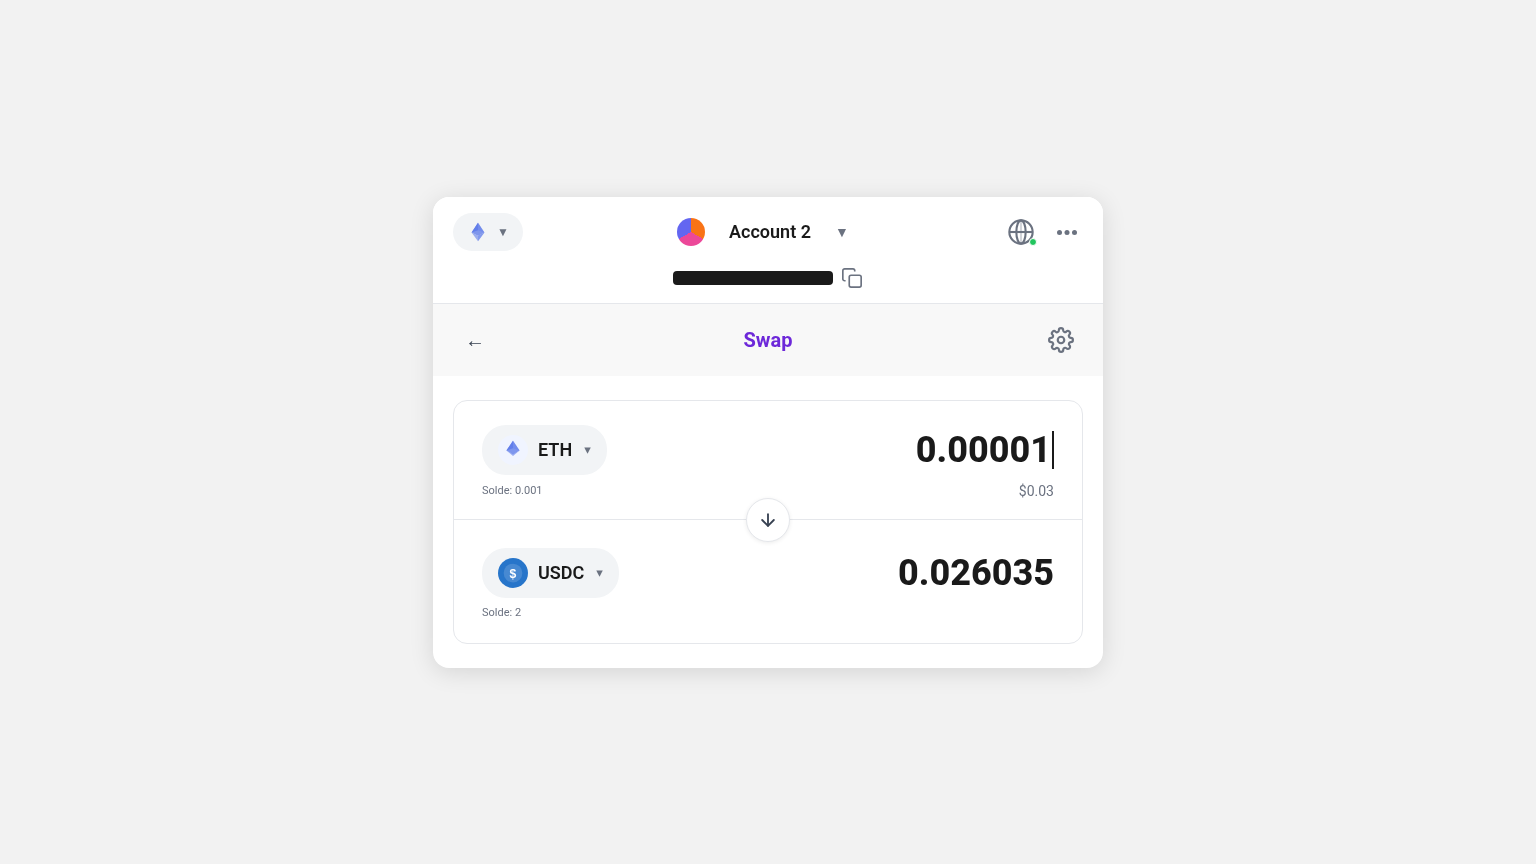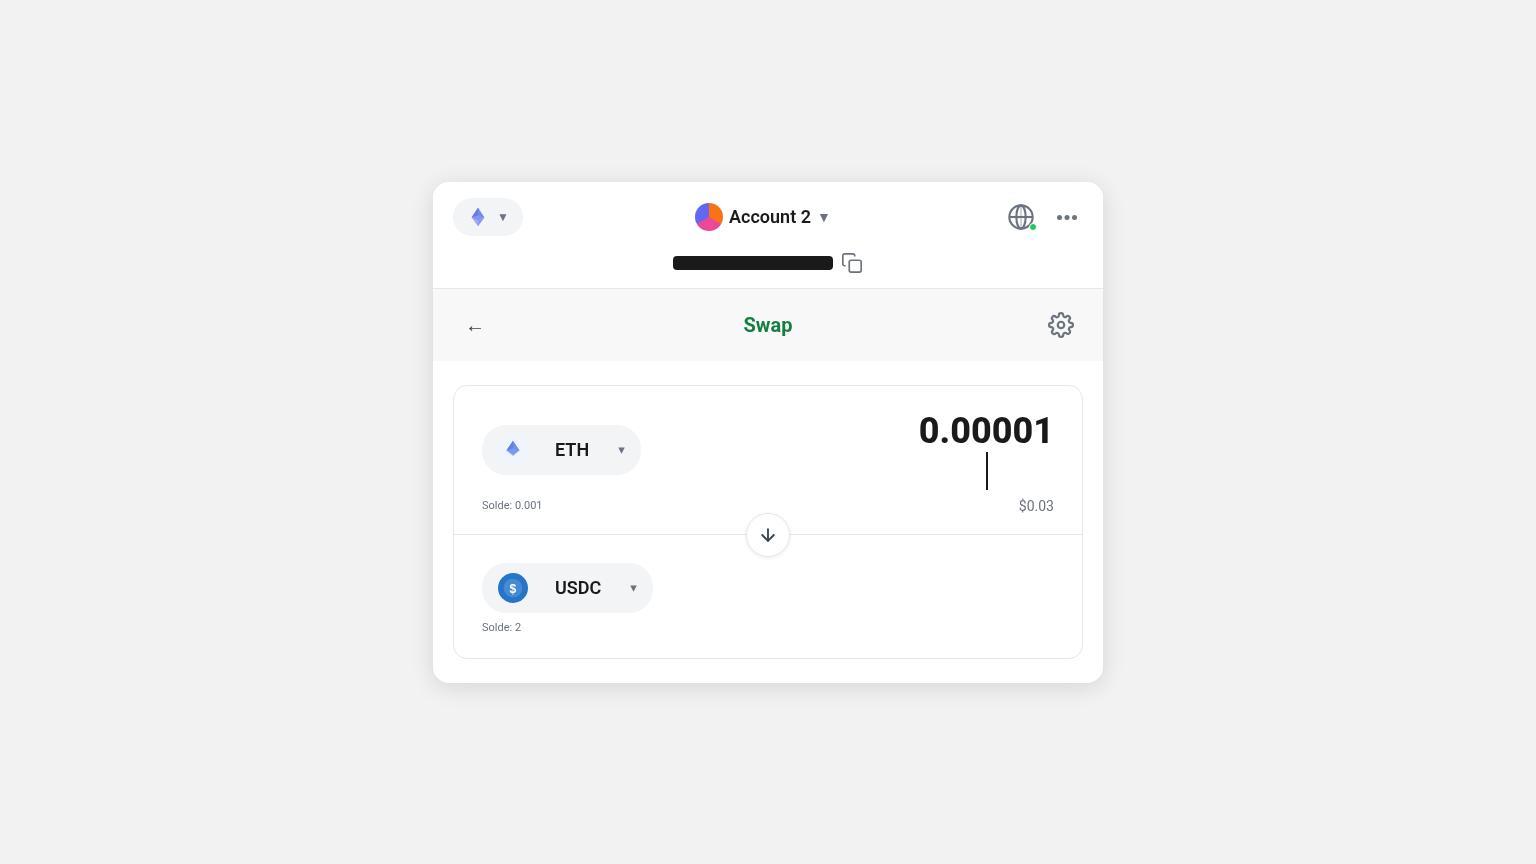--- a/index.html
+++ b/index.html
@@ -50,21 +50,21 @@
     }
 
     .chevron-down {
       color: #6b7280;
       font-size: 12px;
     }
 
     .account-selector {
       display: flex;
       align-items: center;
-      gap: 6px;
+      gap: 24px;
       cursor: pointer;
     }
 
     .account-avatar {
       width: 28px;
       height: 28px;
       border-radius: 50%;
       background: conic-gradient(#f97316 0deg 120deg, #ec4899 120deg 240deg, #6366f1 240deg 360deg);
       flex-shrink: 0;
     }
@@ -167,21 +167,21 @@
       display: flex;
       align-items: center;
       justify-content: center;
       width: 36px;
       height: 36px;
     }
 
     .swap-title {
       font-size: 20px;
       font-weight: 700;
-      color: #15803d;
+      color: #6d28d9;
       text-align: right;
     }
 
     .settings-icon {
       cursor: pointer;
       color: #6b7280;
       font-size: 22px;
       width: 36px;
       height: 36px;
       display: flex;
@@ -207,21 +207,21 @@
     .token-row {
       display: flex;
       align-items: center;
       justify-content: space-between;
       margin-bottom: 8px;
     }
 
     .token-selector {
       display: flex;
       align-items: center;
-      gap: 27px;
+      gap: 10px;
       background: #f2f4f6;
       border-radius: 24px;
       padding: 10px 16px;
       cursor: pointer;
     }
 
     .eth-token-icon {
       width: 30px;
       height: 30px;
     }
@@ -237,21 +237,20 @@
       font-size: 13px;
       margin-left: 2px;
     }
 
     .token-amount {
       font-size: 36px;
       font-weight: 800;
       color: #1a1a1a;
       display: flex;
       align-items: center;
-      flex-direction: column;
     }
 
     .cursor-blink {
       display: inline-block;
       width: 2px;
       height: 38px;
       background: #1a1a1a;
       margin-left: 1px;
       animation: blink 1s infinite;
       vertical-align: middle;
@@ -432,20 +431,23 @@
           <svg class="usdc-token-icon" viewBox="0 0 32 32">
             <circle cx="16" cy="16" r="16" fill="#2775CA"></circle>
             <path d="M16 6C10.48 6 6 10.48 6 16s4.48 10 10 10 10-4.48 10-10S21.52 6 16 6Z" fill="#2775CA"></path>
             <circle cx="16" cy="16" r="10" fill="white" opacity="0.15"></circle>
 
             <text x="16" y="21" text-anchor="middle" fill="white" font-size="13" font-weight="bold" font-family="Arial">$</text>
           </svg>
           <span class="token-name">USDC</span>
           <span class="token-chevron">▾</span>
         </div>
+        <div class="to-amount">
+          <span>0.026035</span>
+        </div>
       </div>
       <div class="balance-row">
         <span class="balance-label">Solde: 2</span>
       </div>
     </div>
 
   </div>
 
 </div>
 

